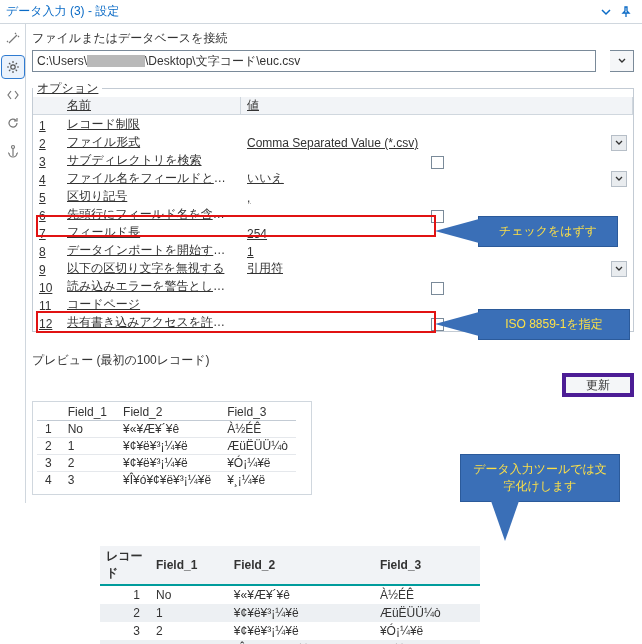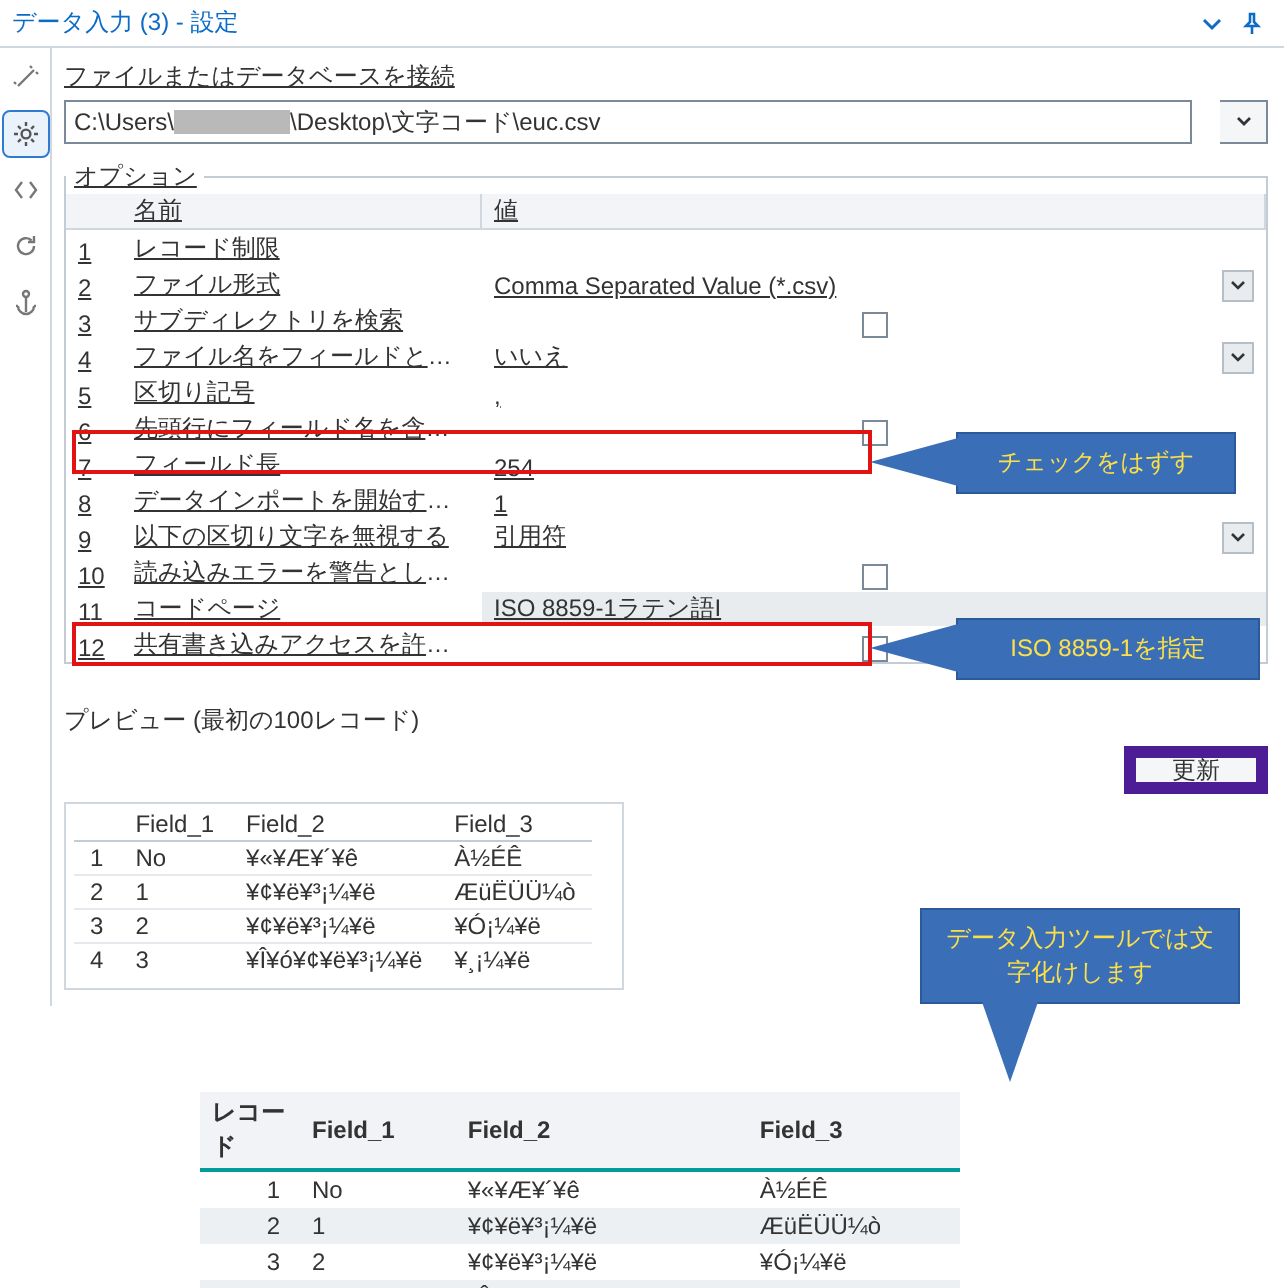--- a/index.html
+++ b/index.html
@@ -51,21 +51,20 @@
   .icon-rail .rail-btn.active {
     outline: 1px solid #2f7bd1;
     background: #eaf2fc;
   }
   .content {
     flex: 1;
     padding: 4px 8px 0 6px;
   }
   .section-label {
     margin: 2px 0 3px 0;
-    text-decoration: underline;
   }
   .path-row {
     display: flex;
     gap: 14px;
     justify-content: space-between;
   }
   .path-input {
     flex: 1;
     height: 22px;
     border: 1px solid #7a8a99;
@@ -139,21 +138,21 @@
     background: #fff;
     display: inline-block;
   }
   .chk-center { width:100%; display:flex; justify-content:center; }
   .row11-bg .col-val { background: #e9ecef; }
   .preview-label { margin: 20px 0 4px 0; }
   .update-row { display:flex; justify-content:flex-end; margin-bottom:4px; }
   .btn {
     min-width: 72px;
     height: 24px;
-    border: 6px solid #4c1d95;
+    border: 4px solid #4c1d95;
     background: #f4f6f8;
     padding: 0 12px;
     cursor: pointer;
     display: inline-flex; align-items: center; justify-content: center;
   }
   table.preview {
     border-collapse: collapse;
     font-size: 12px;
   }
   table.preview th, table.preview td {
@@ -405,21 +404,20 @@
               <div class="col col-name">読み込みエラーを警告として扱う</div>
               <div class="col col-val">
                 <span class="chk-center">
                   <span class="chk-box"></span>
                 </span>
               </div>
             </div>
             <div class="optrow row11-bg">
               <div class="col col-idx">11</div>
               <div class="col col-name">コードページ</div>
-              <div class="col col-val">ISO 8859-1ラテン語I</div>
             </div>
             <div class="optrow">
               <div class="col col-idx">12</div>
               <div class="col col-name">共有書き込みアクセスを許可する</div>
               <div class="col col-val">
                 <span class="chk-center">
                   <span class="chk-box"></span>
                 </span>
               </div>
             </div>

